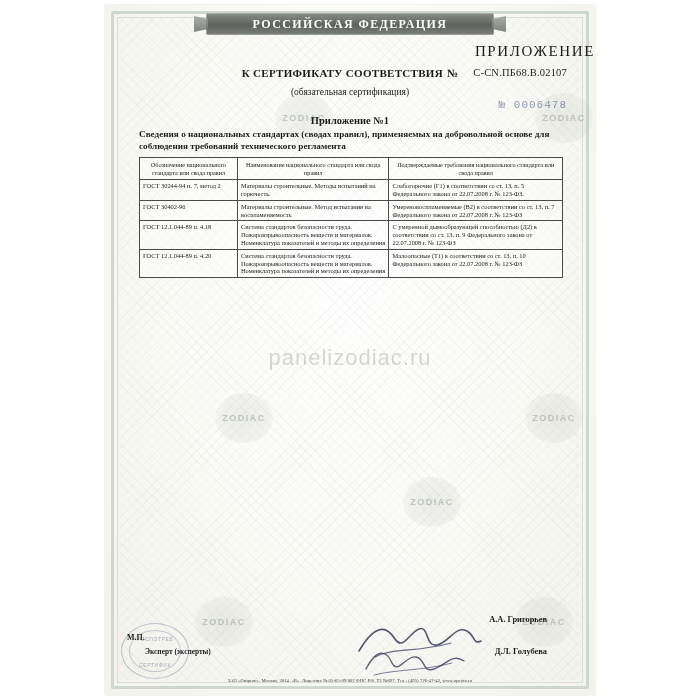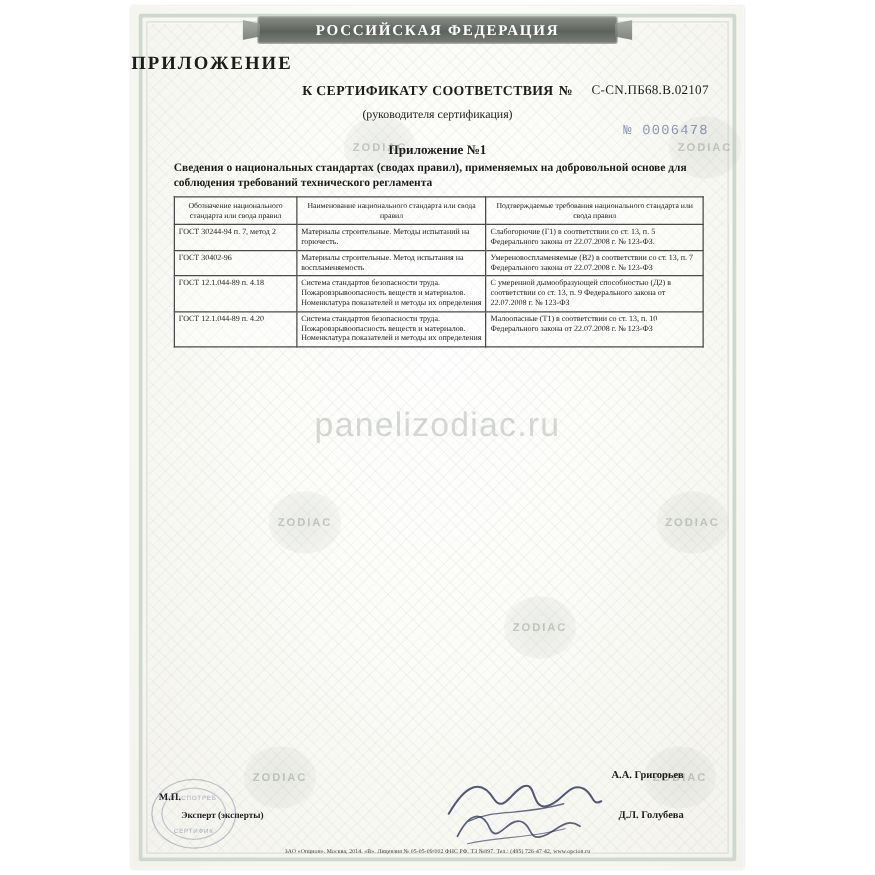--- a/index.html
+++ b/index.html
@@ -83,23 +83,23 @@
     background: linear-gradient(180deg, #9aa099, #6b706a);
     opacity: 0.85;
   }
   .banner::before { left: -12px; clip-path: polygon(0 0, 100% 18%, 100% 82%, 0 100%); }
   .banner::after { right: -12px; clip-path: polygon(100% 0, 0 18%, 0 82%, 100% 100%); }
 
   .title {
     position: absolute;
     top: 38px;
     width: 100%;
-    text-align: left;
+    text-align: right;
     font-size: 15px;
-    font-weight: bold;
+    font-weight: normal;
     letter-spacing: 1.6px;
     color: #1c1c1c;
   }
   .subtitle {
     position: absolute;
     top: 62px;
     left: 0; right: 0;
     text-align: center;
     font-size: 11px;
     font-weight: bold;
@@ -193,24 +193,24 @@
   .wm-circle span {
     font-family: "Liberation Sans", sans-serif;
     font-weight: bold;
     font-size: 9px;
     letter-spacing: 1.5px;
     color: rgba(110,120,110,0.35);
   }
   .site-wm {
     position: absolute;
     left: 0; right: 0;
-    top: 320px;
+    top: 340px;
     text-align: center;
     font-family: "Liberation Sans", sans-serif;
-    font-size: 27px;
+    font-size: 22px;
     letter-spacing: 1px;
     color: rgba(120,128,120,0.30);
     pointer-events: none;
     user-select: none;
   }
 
   
   .sig-role {
     position: absolute;
     left: 40px;
@@ -353,21 +353,21 @@
       <span>РОССИЙСКАЯ ФЕДЕРАЦИЯ</span>
     </div>
 
     <div class="title">ПРИЛОЖЕНИЕ</div>
 
     <div class="subtitle">
       <span>К СЕРТИФИКАТУ СООТВЕТСТВИЯ</span><span class="num-label">№</span>
     </div>
     <div class="cert-number">С-CN.ПБ68.В.02107</div>
 
-    <div class="paren">(руководителя сертификация)</div>
+    <div class="paren">(обязательная сертификация)</div>
     <div class="blank-number">№ 0006478</div>
 
     <div class="app-no">Приложение №1</div>
     <div class="info-line">Сведения о национальных стандартах (сводах правил), применяемых на добровольной основе для соблюдения требований технического регламента</div>
 
     <table class="std">
       <thead>
         <tr>
           <th class="c1">Обозначение национального стандарта или свода правил</th>
           <th class="c2">Наименование национального стандарта или свода правил</th>

